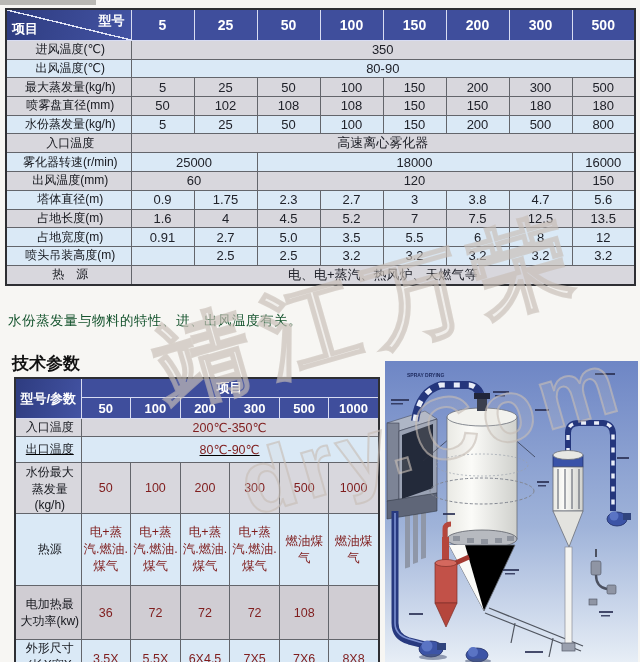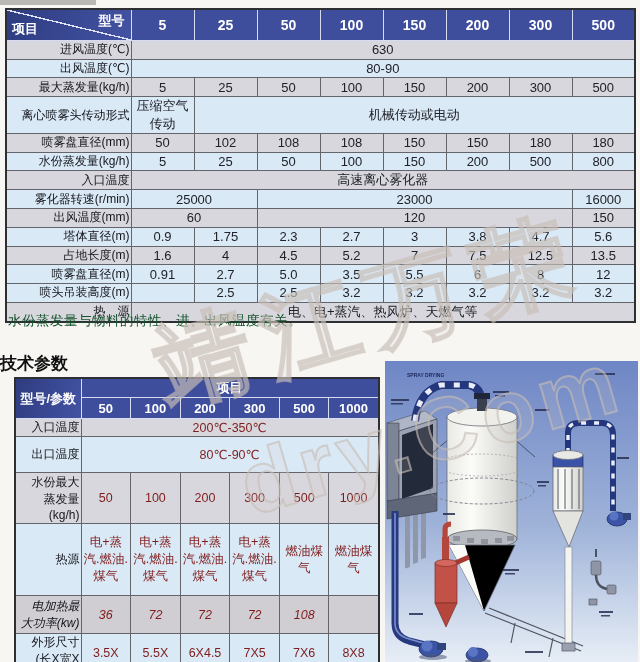--- a/index.html
+++ b/index.html
@@ -10,21 +10,21 @@
   }
   .scan-edge{position:absolute;left:0;top:0;width:96px;height:5px;background:#b9b8b4;}
   
   table{border-collapse:collapse;table-layout:fixed;position:absolute;background:#fff;}
   #t1{left:5px;top:8px;width:630px;border:2px solid #2e2f33;}
   #t2{left:14px;top:377px;width:364px;border:2px solid #2e2f33;}
   th,td{border:1px solid #63656b;padding:0 1px;text-align:center;overflow:hidden;}
   #t1 td{font-size:13px;color:#20222a;}
   #t2 td{font-size:12.5px;color:#7f1d1d;}
   #t1 tbody th,#t2 tbody th{
-    font-size:12px;font-weight:normal;text-align:right;padding-left:4px;color:#14161c;
+    font-size:12px;font-weight:normal;text-align:center;padding-left:4px;color:#14161c;
   }
   thead th{
     background:#3f4e9c;color:#fff;font-weight:bold;
     border-color:#d8dcf2;border-top-color:#2e2f33;
   }
   #t1 thead th{height:30px;font-size:14px;}
   #t1 tbody tr{height:18.7px;}
   tr.row-gray>*{background:#d8d7dd;}
   tr.row-blue>*{background:#dae9f6;}
   #t2 tr.row-dark>*{background:#d0cdd3;}
@@ -36,28 +36,28 @@
       linear-gradient(105deg,#2e3c80,#4353a3);
   }
   th.corner .c-top{position:absolute;top:2px;right:6px;font-size:13px;font-weight:bold;}
   th.corner .c-bot{position:absolute;bottom:2px;left:5px;font-size:13px;font-weight:bold;}
   #t2 thead th{font-size:13px;}
   #t2 thead tr:nth-child(1) th{height:16px;}
   #t2 thead tr:nth-child(2) th{height:20px;}
   #t2 thead th.corner2{background:linear-gradient(105deg,#2e3c80,#4353a3);font-size:13px;}
   
   #t2 tbody tr:nth-child(1){height:16px;}
-  #t2 tbody tr:nth-child(2){height:36px;}
+  #t2 tbody tr:nth-child(2){height:26px;text-decoration:underline;}
   #t2 tbody tr:nth-child(3){height:51px;}
   #t2 tbody tr:nth-child(4){height:72px;}
-  #t2 tbody tr:nth-child(5){height:38px;font-style:italic;}
+  #t2 tbody tr:nth-child(5){height:54px;}
   #t2 tbody tr:nth-child(6){height:48px;}
   
   .note{position:absolute;left:8px;top:312px;font-size:13.5px;color:#14532d;letter-spacing:.5px;}
-  .sec-title{position:absolute;left:0px;top:352px;font-size:17px;font-weight:bold;color:#111;}
+  .sec-title{position:absolute;left:0px;top:352px;font-size:17px;font-weight:bold;color:#111;padding-left:12px;}
   
   .wm{
     position:absolute;pointer-events:none;white-space:nowrap;z-index:30;
     color:rgba(214,204,196,.16);
     -webkit-text-stroke:2px rgba(199,189,181,.62);
     font-weight:bold;
   }
   .wm1{left:150px;top:248px;font-size:96px;letter-spacing:14px;transform:rotate(-16deg);}
   .wm2{left:235px;top:382px;font-size:88px;letter-spacing:6px;transform:rotate(-16deg);}
   
@@ -92,42 +92,37 @@
         <th>100</th>
         <th>150</th>
         <th>200</th>
         <th>300</th>
         <th>500</th>
       </tr>
     </thead>
     <tbody>
       <tr class="row-gray">
         <th>进风温度(℃)</th>
-        <td colspan="8">630</td>
+        <td colspan="8">350</td>
       </tr>
       <tr class="row-blue">
         <th>出风温度(℃)</th>
         <td colspan="8">80-90</td>
       </tr>
       <tr class="row-gray">
         <th>最大蒸发量(kg/h)</th>
         <td colspan="1">5</td>
         <td colspan="1">25</td>
         <td colspan="1">50</td>
         <td colspan="1">100</td>
         <td colspan="1">150</td>
         <td colspan="1">200</td>
         <td colspan="1">300</td>
         <td colspan="1">500</td>
       </tr>
-      <tr class="row-blue">
-        <th>离心喷雾头传动形式</th>
-        <td colspan="1">压缩空气传动</td>
-        <td colspan="7">机械传动或电动</td>
-      </tr>
       <tr class="row-gray">
         <th>喷雾盘直径(mm)</th>
         <td colspan="1">50</td>
         <td colspan="1">102</td>
         <td colspan="1">108</td>
         <td colspan="1">108</td>
         <td colspan="1">150</td>
         <td colspan="1">150</td>
         <td colspan="1">180</td>
         <td colspan="1">180</td>
@@ -143,21 +138,21 @@
         <td colspan="1">500</td>
         <td colspan="1">800</td>
       </tr>
       <tr class="row-gray">
         <th>入口温度</th>
         <td colspan="8">高速离心雾化器</td>
       </tr>
       <tr class="row-blue">
         <th>雾化器转速(r/min)</th>
         <td colspan="2">25000</td>
-        <td colspan="5">23000</td>
+        <td colspan="5">18000</td>
         <td colspan="1">16000</td>
       </tr>
       <tr class="row-gray">
         <th>出风温度(mm)</th>
         <td colspan="2">60</td>
         <td colspan="5">120</td>
         <td colspan="1">150</td>
       </tr>
       <tr class="row-blue">
         <th>塔体直径(m)</th>
@@ -175,21 +170,21 @@
         <td colspan="1">1.6</td>
         <td colspan="1">4</td>
         <td colspan="1">4.5</td>
         <td colspan="1">5.2</td>
         <td colspan="1">7</td>
         <td colspan="1">7.5</td>
         <td colspan="1">12.5</td>
         <td colspan="1">13.5</td>
       </tr>
       <tr class="row-blue">
-        <th>喷雾盘直径(m)</th>
+        <th>占地宽度(m)</th>
         <td colspan="1">0.91</td>
         <td colspan="1">2.7</td>
         <td colspan="1">5.0</td>
         <td colspan="1">3.5</td>
         <td colspan="1">5.5</td>
         <td colspan="1">6</td>
         <td colspan="1">8</td>
         <td colspan="1">12</td>
       </tr>
       <tr class="row-blue">

